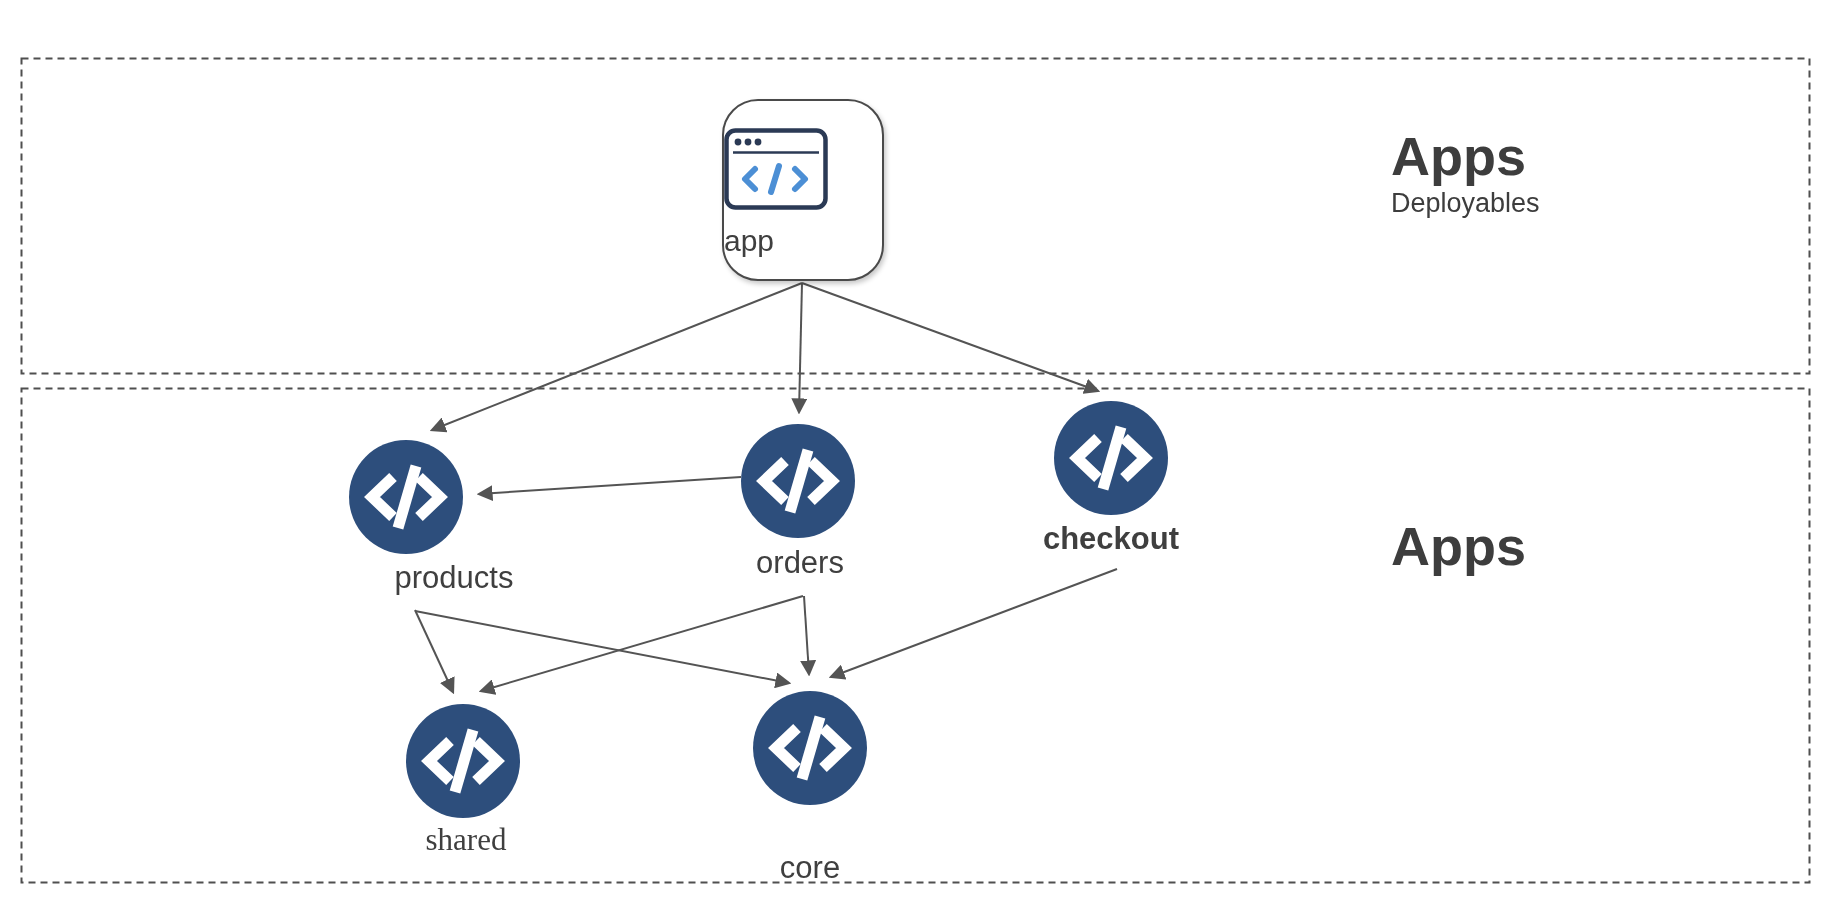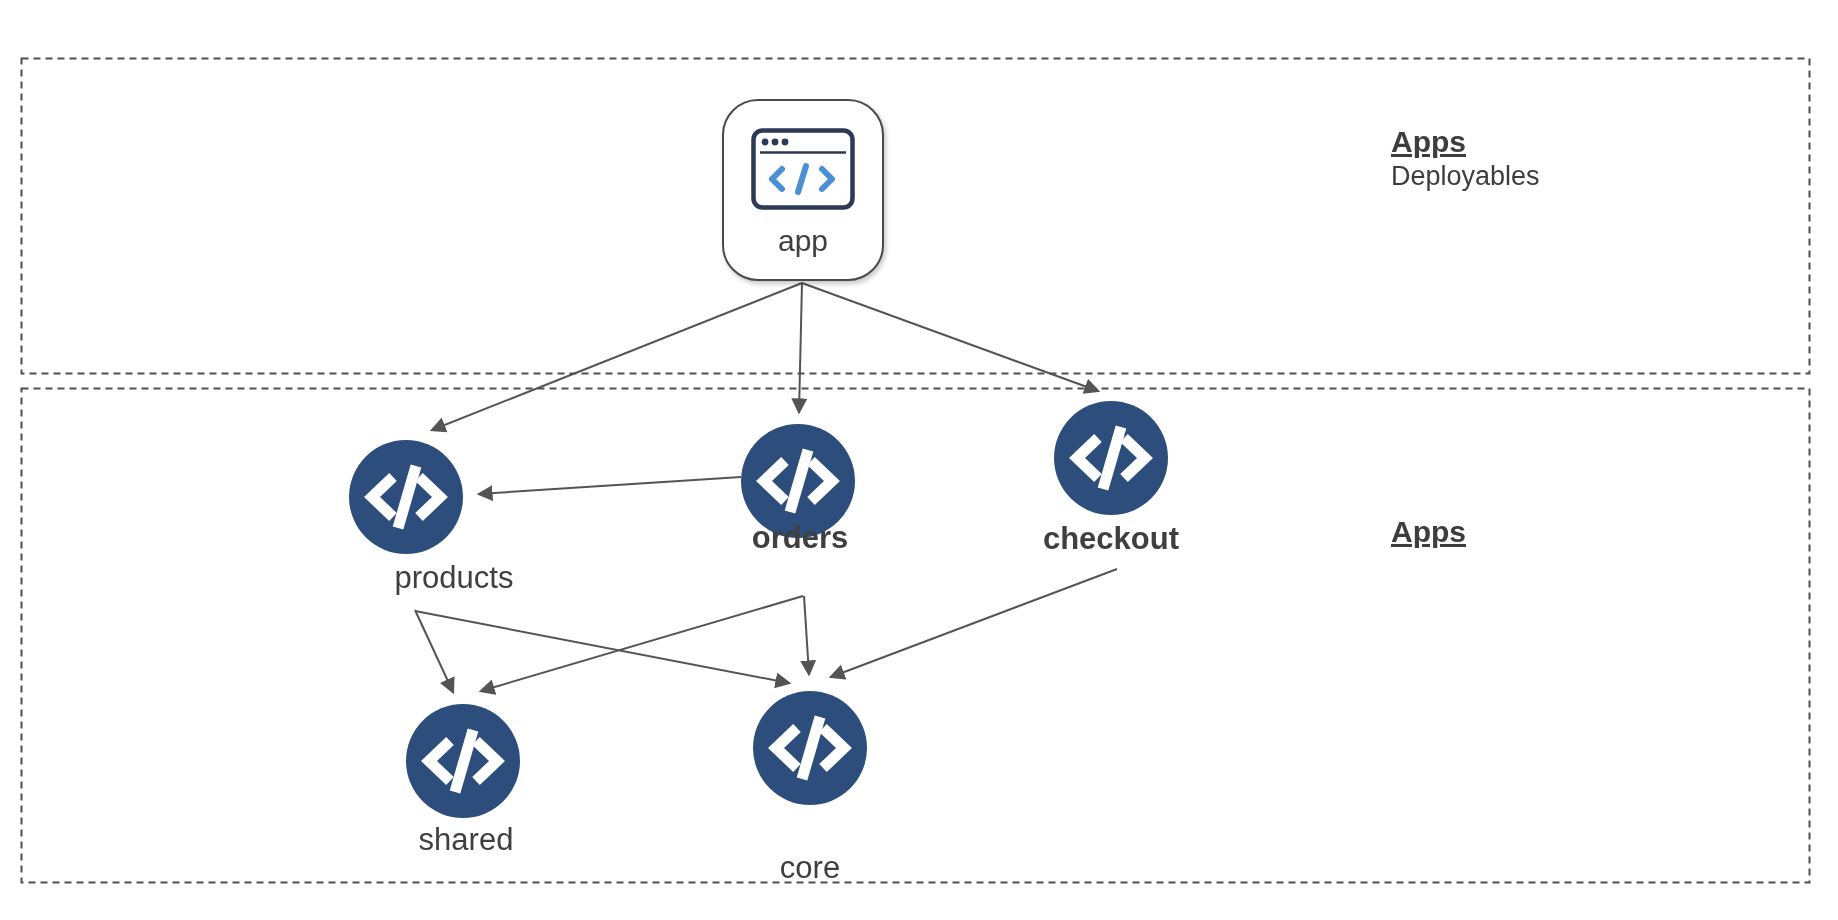--- a/index.html
+++ b/index.html
@@ -20,21 +20,21 @@
   .app-card {
     position: absolute;
     left: 722px; top: 99px;
     width: 162px; height: 182px;
     background: #ffffff;
     border: 2px solid #4a4a4a;
     border-radius: 36px;
     box-shadow: 2px 3px 5px rgba(0,0,0,0.22);
     display: flex;
     flex-direction: column;
-    align-items: center;
+    align-items: flex-start;
     box-sizing: border-box;
     padding-top: 27px;
   }
   .app-card .node-label {
     margin-top: 10px;
   }
   .node-label {
     font-size: 30px;
     color: #3f3f3f;
     text-align: center;
@@ -57,24 +57,23 @@
     font-size: 31px;
     color: #3f3f3f;
     white-space: nowrap;
   }
   
   .section-caption {
     position: absolute;
     color: #3d3d3d;
   }
   .section-caption .cap-title {
-    font-size: 30px;
+    font-size: 54px;
     font-weight: bold;
     line-height: 1.15;
-    text-decoration: underline;
   }
   .section-caption .cap-subtitle {
     font-size: 27px;
     font-weight: normal;
     line-height: 1.25;
   }
 </style>
 </head>
 <body>
 
@@ -134,21 +133,21 @@
 
   <div class="lib-node" style="left:741px; top:424px;">
     <svg width="114" height="114" viewBox="0 0 114 114" xmlns="http://www.w3.org/2000/svg">
       <g stroke="#ffffff" stroke-width="11" fill="none" stroke-linejoin="miter">
         <polyline points="44,37 23,57 44,77"></polyline>
         <line x1="67" y1="26" x2="49" y2="88"></line>
         <polyline points="70,37 91,57 70,77"></polyline>
       </g>
     </svg>
   </div>
-  <div class="lib-label" style="left:800px; top:520px;font-weight:bold;">orders</div>
+  <div class="lib-label" style="left:800px; top:545px;">orders</div>
 
   <div class="lib-node" style="left:1054px; top:401px;">
     <svg width="114" height="114" viewBox="0 0 114 114" xmlns="http://www.w3.org/2000/svg">
       <g stroke="#ffffff" stroke-width="11" fill="none" stroke-linejoin="miter">
         <polyline points="44,37 23,57 44,77"></polyline>
         <line x1="67" y1="26" x2="49" y2="88"></line>
         <polyline points="70,37 91,57 70,77"></polyline>
       </g>
     </svg>
   </div>
@@ -156,21 +155,21 @@
 
   <div class="lib-node" style="left:406px; top:704px;">
     <svg width="114" height="114" viewBox="0 0 114 114" xmlns="http://www.w3.org/2000/svg">
       <g stroke="#ffffff" stroke-width="11" fill="none" stroke-linejoin="miter">
         <polyline points="44,37 23,57 44,77"></polyline>
         <line x1="67" y1="26" x2="49" y2="88"></line>
         <polyline points="70,37 91,57 70,77"></polyline>
       </g>
     </svg>
   </div>
-  <div class="lib-label" style="left:466px; top:822px;">shared</div>
+  <div class="lib-label" style="left:466px; top:822px;font-family:Liberation Serif, serif;">shared</div>
 
   <div class="lib-node" style="left:753px; top:691px;">
     <svg width="114" height="114" viewBox="0 0 114 114" xmlns="http://www.w3.org/2000/svg">
       <g stroke="#ffffff" stroke-width="11" fill="none" stroke-linejoin="miter">
         <polyline points="44,37 23,57 44,77"></polyline>
         <line x1="67" y1="26" x2="49" y2="88"></line>
         <polyline points="70,37 91,57 70,77"></polyline>
       </g>
     </svg>
   </div>

